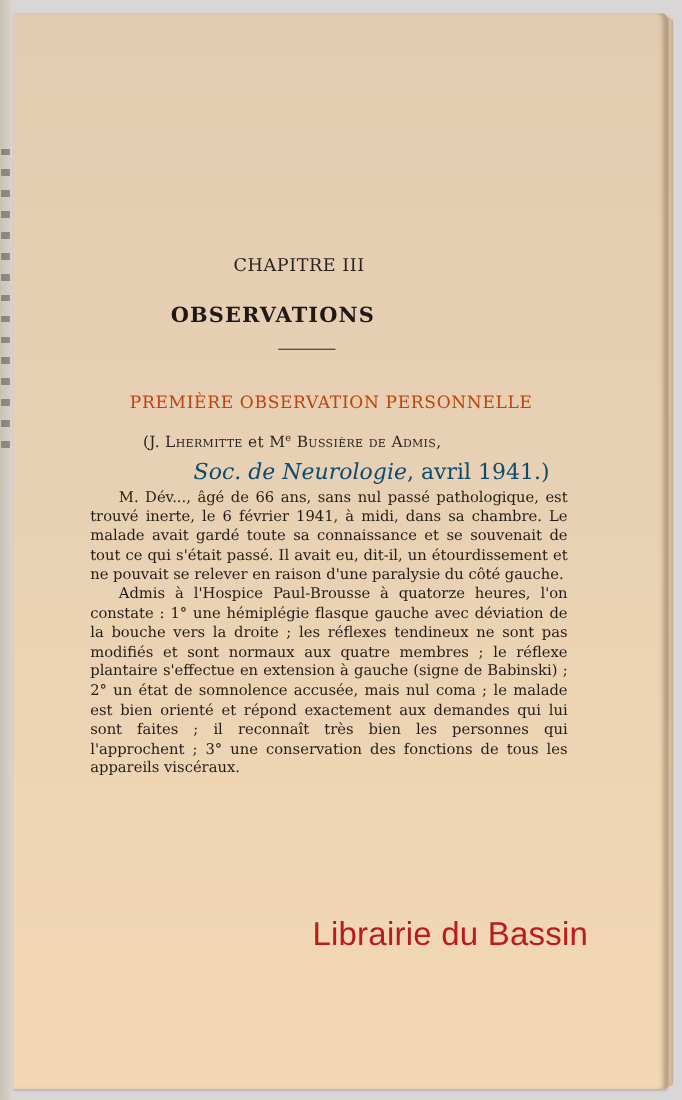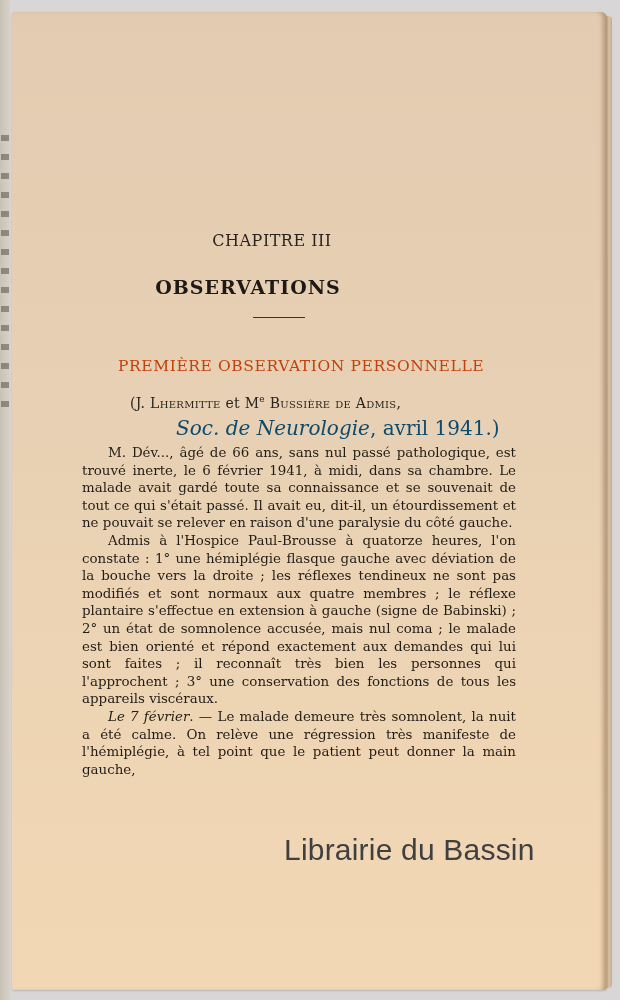--- a/index.html
+++ b/index.html
@@ -52,21 +52,21 @@
   }
   .source i { font-style:italic; }
   .body {
     position:absolute; left:82px; top:444px; width:434px;
     font-size:13.4px; line-height:17.6px; color:#231d18; text-align:justify;
   }
   .body p { margin:0; text-indent:26px; }
   .body i { font-style:italic; }
   .watermark {
     position:absolute; left:284px; top:833px;
-    font-family:"Liberation Sans", sans-serif; font-size:30px; color:#404040;
+    font-family:"Liberation Sans", sans-serif; font-size:30px; color:#b91c1c;
     letter-spacing:0.2px;
   }
 </style>
 </head>
 <body>
 
 <div class="left-page">
     <div class="marks"></div>
   </div>
 <div class="page-edge"></div>
@@ -76,16 +76,15 @@
 <div class="title">OBSERVATIONS</div>
 <div class="rule"></div>
 <div class="subtitle">PREMIÈRE OBSERVATION PERSONNELLE</div>
 
 <div class="authors"><span>(J. </span><span class="sc">Lhermitte</span><span> et M</span><sup>e</sup><span class="sc"> Bussière de Admis,</span></div>
 <div class="source"><i>Soc. de Neurologie</i><span>, avril 1941.)</span></div>
 
 <div class="body">
   <p>M. Dév..., âgé de 66 ans, sans nul passé pathologique, est trouvé inerte, le 6 février 1941, à midi, dans sa chambre. Le malade avait gardé toute sa connaissance et se souvenait de tout ce qui s'était passé. Il avait eu, dit-il, un étourdissement et ne pouvait se relever en raison d'une paralysie du côté gauche.</p>
   <p>Admis à l'Hospice Paul-Brousse à quatorze heures, l'on constate : 1° une hémiplégie flasque gauche avec déviation de la bouche vers la droite ; les réflexes tendineux ne sont pas modifiés et sont normaux aux quatre membres ; le réflexe plantaire s'effectue en extension à gauche (signe de Babinski) ; 2° un état de somnolence accusée, mais nul coma ; le malade est bien orienté et répond exactement aux demandes qui lui sont faites ; il reconnaît très bien les personnes qui l'approchent ; 3° une conservation des fonctions de tous les appareils viscéraux.</p>
-  <p><i>Le 7 février</i><span>. — Le malade demeure très somnolent, la nuit a été calme. On relève une régression très manifeste de l'hémiplégie, à tel point que le patient peut donner la main gauche,</span></p>
 </div>
 
 <div class="watermark">Librairie du Bassin</div>
 
 </body></html>

